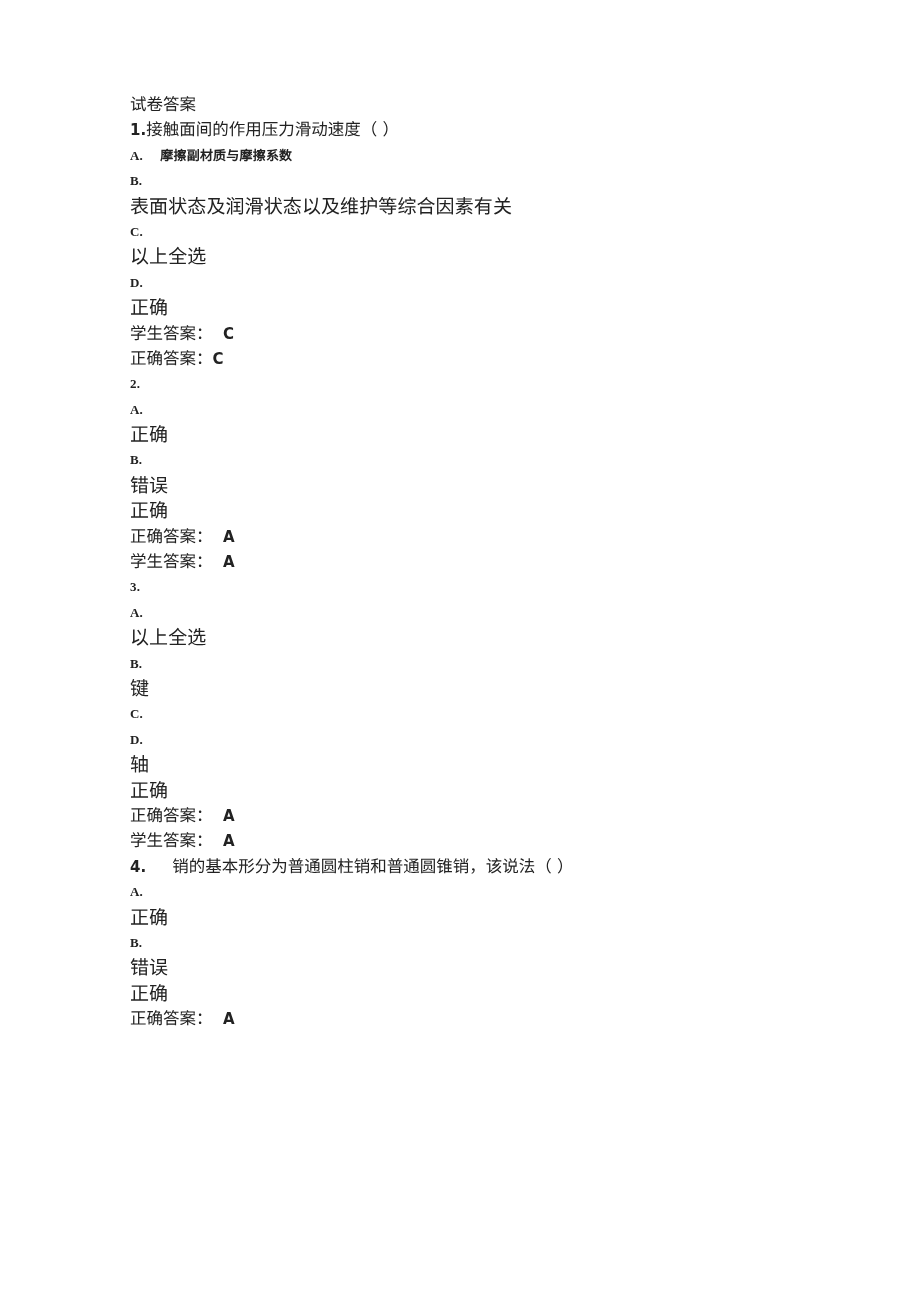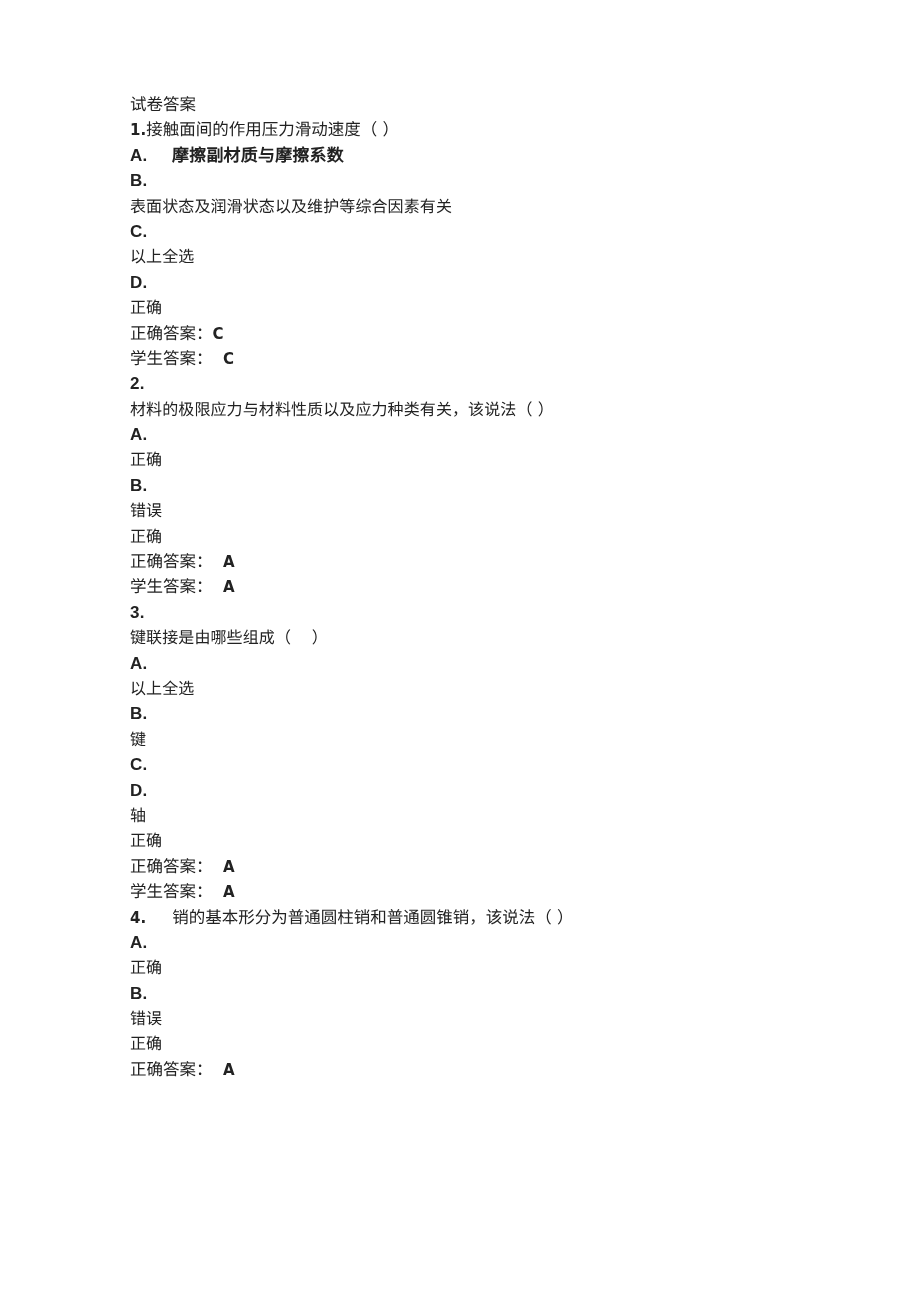--- a/index.html
+++ b/index.html
@@ -39,28 +39,28 @@
     display: block;
     white-space: pre;
     line-height: 25.4px;
     height: 25.4px;
     color: #222222;
   }
 
   
   .line.cjk {
     font-family: "DejaVu Serif", "Liberation Serif", serif;
-    font-size: 16px;
+    font-size: 19px;
     letter-spacing: 0.1px;
   }
 
   
   .line.latin {
-    font-family: Liberation Sans, sans-serif;
-    font-size: 17px;
+    font-family: Liberation Serif, serif;
+    font-size: 13px;
     font-weight: 600;
     letter-spacing: 0.2px;
   }
 
   
   .line.qhead {
     font-family: "DejaVu Serif", "Liberation Serif", serif;
     font-size: 16.5px;
   }
   .line.qhead .num {
@@ -94,33 +94,31 @@
 
   <div class="line title">试卷答案</div>
       <div class="line qhead"><span class="num">1.</span><span class="txt">接触面间的作用压力滑动速度（ ）</span></div>
       <div class="line latin">A.     摩擦副材质与摩擦系数</div>
       <div class="line latin">B.</div>
       <div class="line cjk">表面状态及润滑状态以及维护等综合因素有关</div>
       <div class="line latin">C.</div>
       <div class="line cjk">以上全选</div>
       <div class="line latin">D.</div>
       <div class="line cjk">正确</div>
+      <div class="line answer"><span class="lab">学生答案：</span><span class="val">  C</span></div>
       <div class="line answer"><span class="lab">正确答案：</span><span class="val">C</span></div>
-      <div class="line answer"><span class="lab">学生答案：</span><span class="val">  C</span></div>
       <div class="line latin">2.</div>
-      <div class="line cjk">材料的极限应力与材料性质以及应力种类有关，该说法（ ）</div>
       <div class="line latin">A.</div>
       <div class="line cjk">正确</div>
       <div class="line latin">B.</div>
       <div class="line cjk">错误</div>
       <div class="line cjk">正确</div>
       <div class="line answer"><span class="lab">正确答案：</span><span class="val">  A</span></div>
       <div class="line answer"><span class="lab">学生答案：</span><span class="val">  A</span></div>
       <div class="line latin">3.</div>
-      <div class="line cjk">键联接是由哪些组成（    ）</div>
       <div class="line latin">A.</div>
       <div class="line cjk">以上全选</div>
       <div class="line latin">B.</div>
       <div class="line cjk">键</div>
       <div class="line latin">C.</div>
       <div class="line latin">D.</div>
       <div class="line cjk">轴</div>
       <div class="line cjk">正确</div>
       <div class="line answer"><span class="lab">正确答案：</span><span class="val">  A</span></div>
       <div class="line answer"><span class="lab">学生答案：</span><span class="val">  A</span></div>

